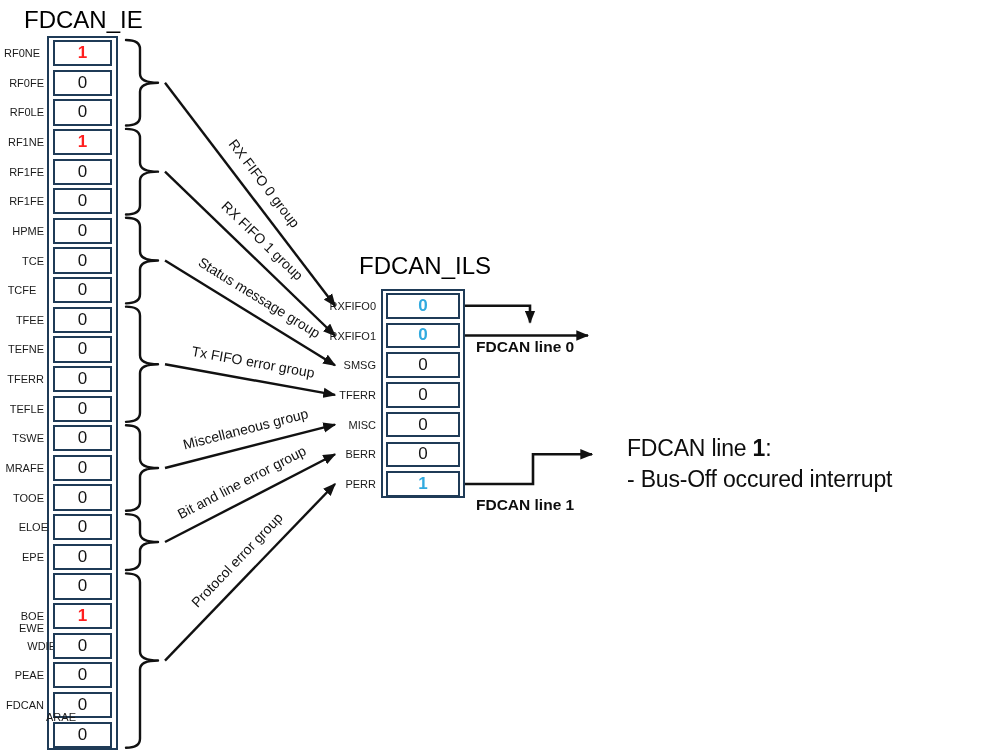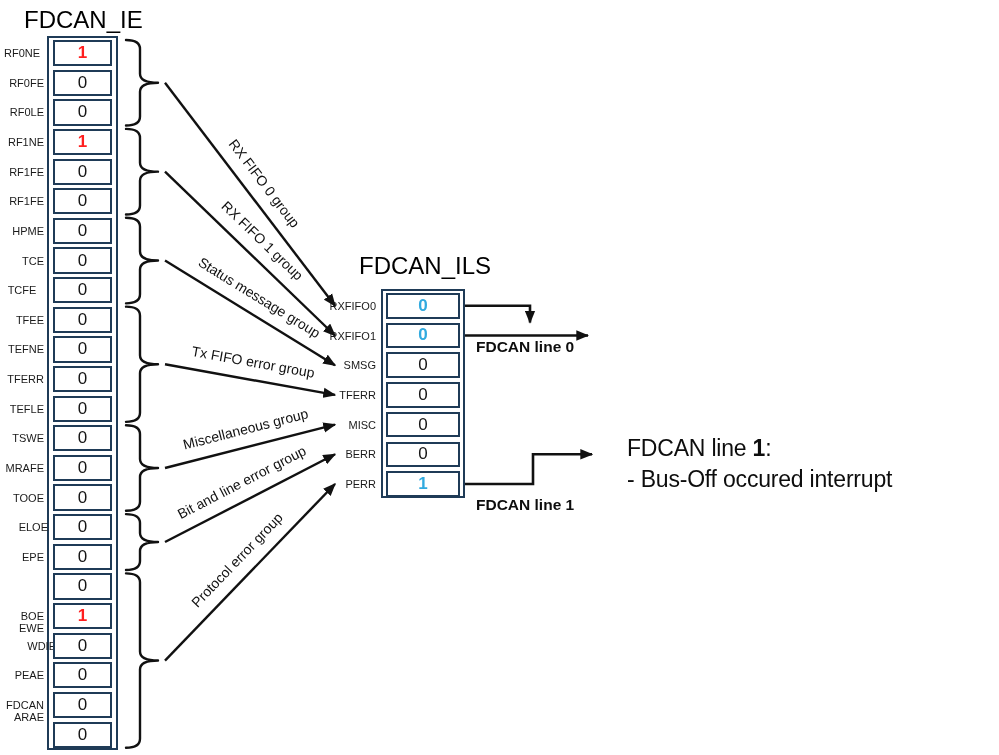--- a/index.html
+++ b/index.html
@@ -69,21 +69,21 @@
       <div class="bit-label" style="left: 0px; top: 588px; width: 44px; margin-top: 32px;">EWE</div>
       <div class="bit-cell" style="left: 53px; top: 573.3px; width: 59px; height: 26.3px;">0</div>
       <div class="bit-label" style="left: 0px; top: 608.1px; width: 44px;">BOE</div>
       <div class="bit-cell red" style="left: 53px; top: 603px; width: 59px; height: 26.3px;">1</div>
       <div class="bit-label" style="left: 12px; top: 637.8px; width: 44px;">WDIE</div>
       <div class="bit-cell" style="left: 53px; top: 632.6px; width: 59px; height: 26.3px;">0</div>
       <div class="bit-label" style="left: 0px; top: 667.4px; width: 44px;">PEAE</div>
       <div class="bit-cell" style="left: 53px; top: 662.2px; width: 59px; height: 26.3px;">0</div>
       <div class="bit-label" style="left: 0px; top: 697px; width: 44px;">FDCAN</div>
       <div class="bit-cell" style="left: 53px; top: 691.9px; width: 59px; height: 26.3px;">0</div>
-      <div class="bit-label" style="left: 0px; top: 709px; width: 44px;">ARAE</div>
+      <div class="bit-label" style="left: 0px; top: 709px; width: 44px; padding-left: 32px;">ARAE</div>
       <div class="bit-cell" style="left: 53px; top: 721.5px; width: 59px; height: 26.3px;">0</div>
     </div>
 
   <div class="reg-title" style="left:359px;top:252px;">FDCAN_ILS</div>
   <div class="reg-outline" style="left:381px;top:289px;width:84px;height:209px;"></div>
   <div id="ils-rows">
       <div class="bit-label" style="left: 306px; top: 297.8px; width: 70px;">RXFIFO0</div>
       <div class="bit-cell blue" style="left: 386px; top: 293px; width: 74px; height: 25.6px;">0</div>
       <div class="bit-label" style="left: 306px; top: 327.5px; width: 70px;">RXFIFO1</div>
       <div class="bit-cell blue" style="left: 386px; top: 322.7px; width: 74px; height: 25.6px;">0</div>

